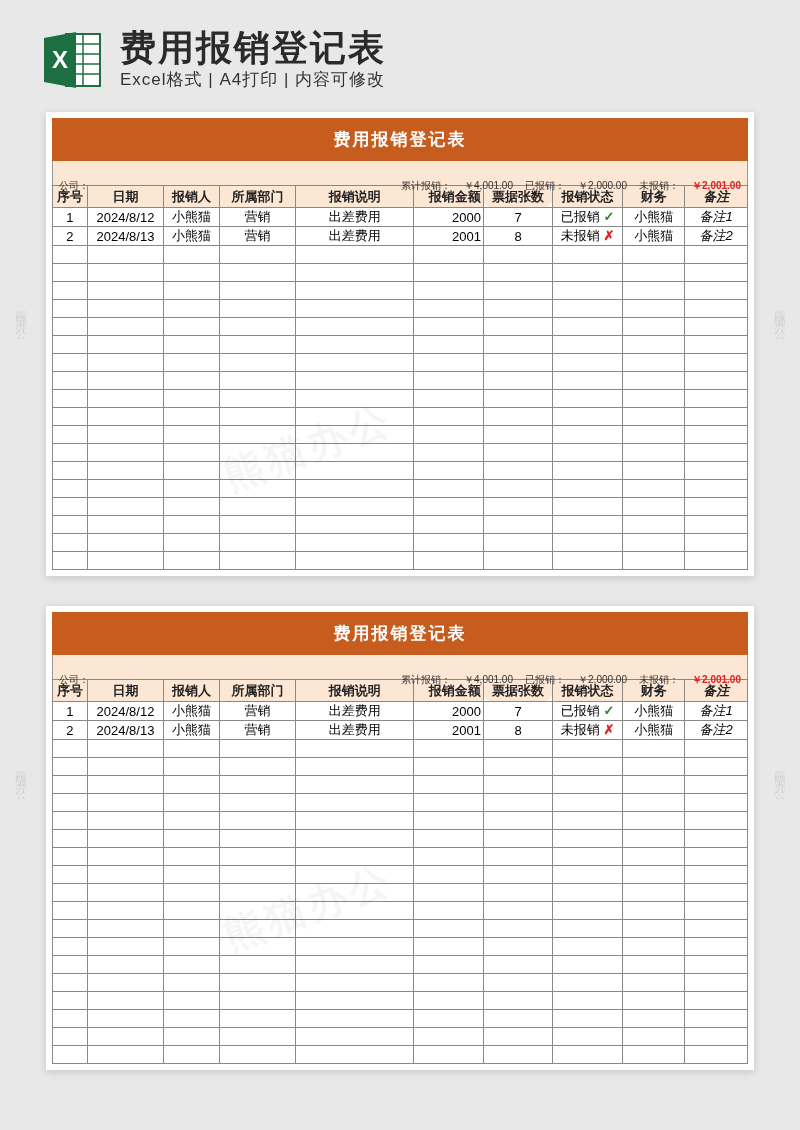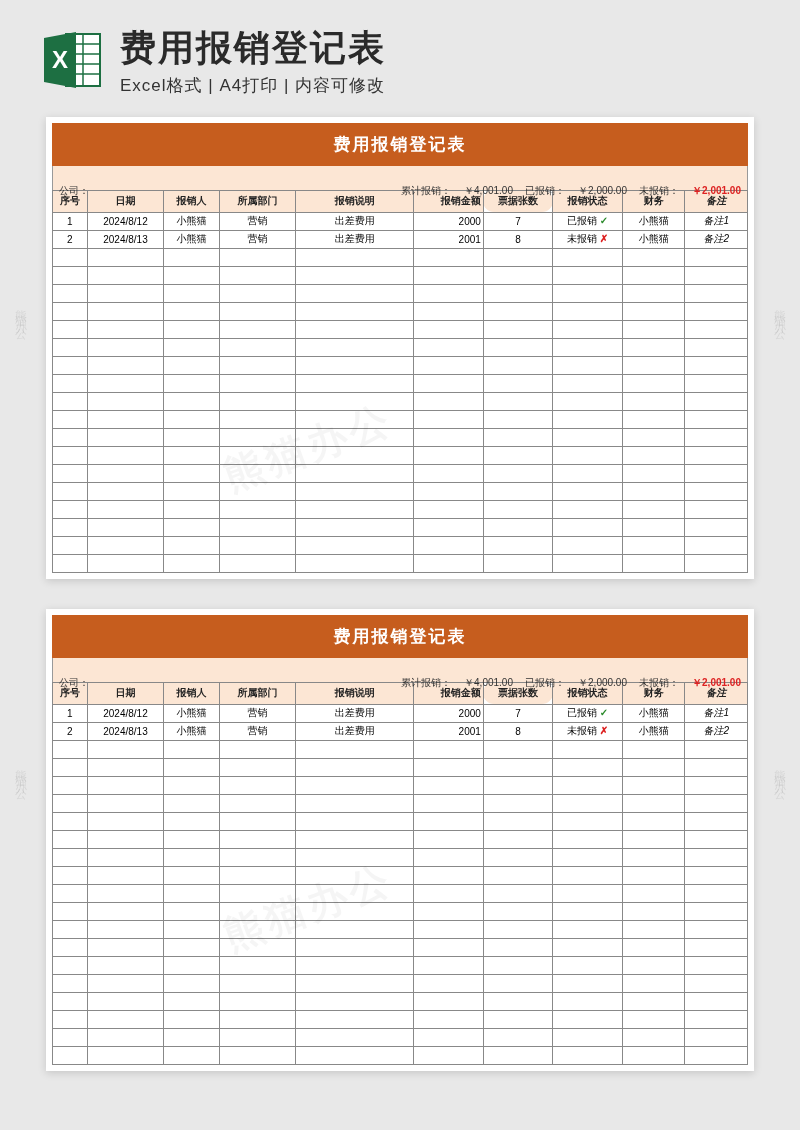--- a/index.html
+++ b/index.html
@@ -26,21 +26,20 @@
   .main-title {
     font-size: 36px;
     font-weight: 900;
     color: #2a2a2a;
     letter-spacing: 2px;
     line-height: 1.1;
   }
   .sub-title {
     font-size: 17px;
     color: #333;
-    margin-top: 6px;
     letter-spacing: 1px;
   }
   .sheets-area {
     padding: 0 46px;
   }
   .sheet {
     background: #fff;
     box-shadow: 0 2px 8px rgba(0,0,0,0.15);
     margin-bottom: 30px;
     padding: 6px;
@@ -69,21 +68,21 @@
     margin-top: 26px;
   }
   .sum-label-company { width: 90px; color:#333; }
   .sum-spacer { flex: 1; }
   .sum-label { color:#333; text-align:left; }
   .sum-value { color:#333; min-width:62px; text-align:right; }
   .sum-value.red { color:#d22; font-weight:bold; }
   table {
     width: 100%;
     border-collapse: collapse;
-    font-size: 10px;
+    font-size: 13px;
     table-layout: fixed;
   }
   th, td {
     border: 1px solid #888;
     text-align: center;
     height: 18px;
     padding: 0 2px;
     overflow: hidden;
     white-space: nowrap;
   }

